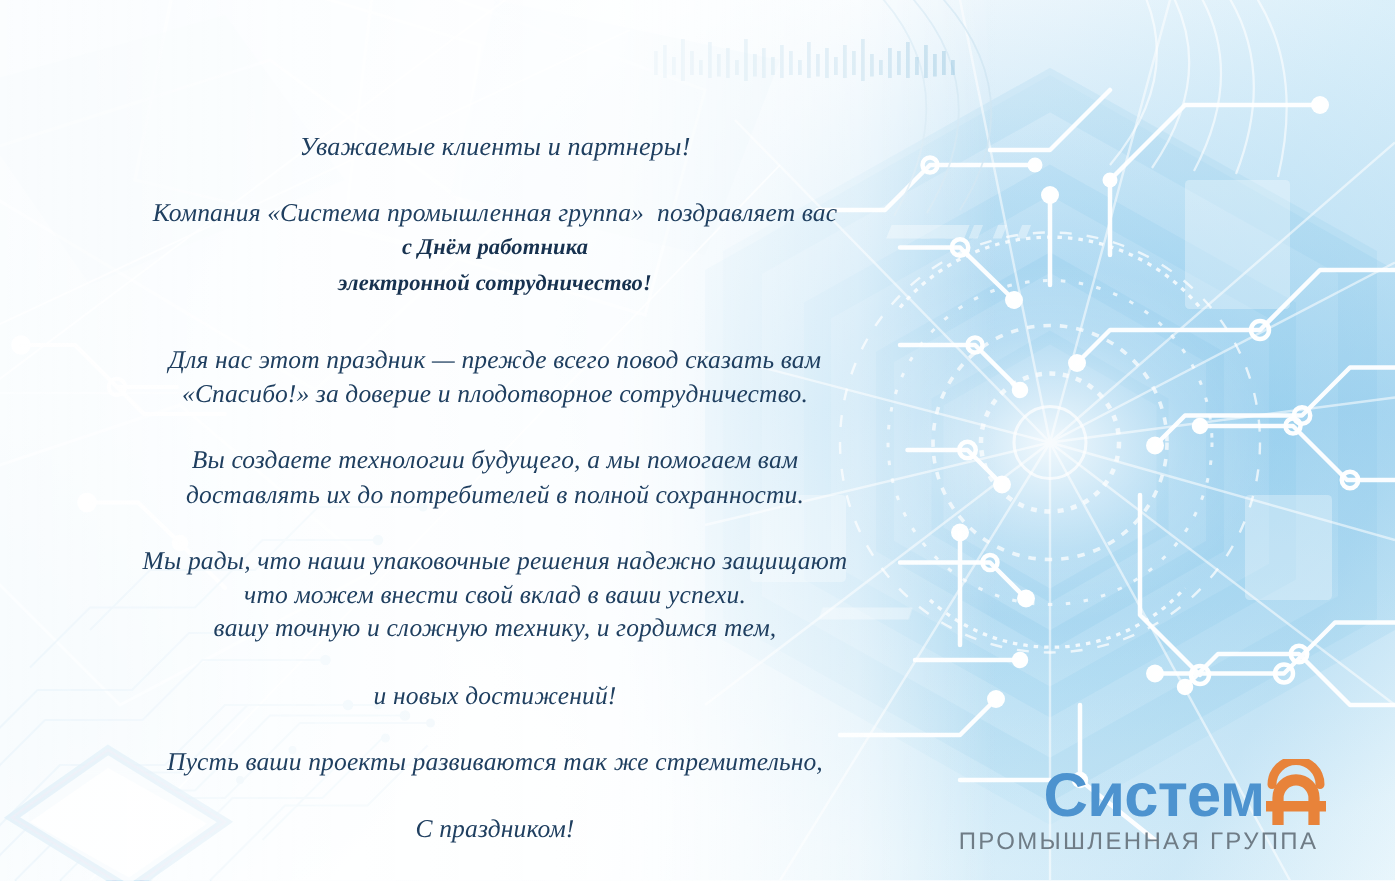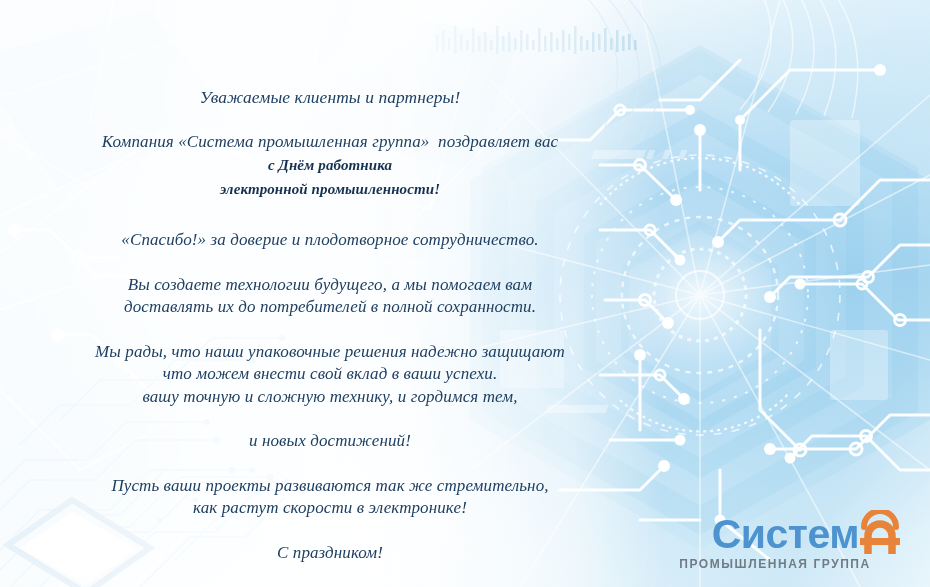--- a/index.html
+++ b/index.html
@@ -51,21 +51,21 @@
     font-weight:bold;
     font-size:15px;
     line-height:24px;
     color:#16314f;
   }
   .spacer-sm{height:7px;}
   .spacer-md{height:13px;}
 
   
   #logo{
-    position:absolute;right:28px;bottom:16px;
+    position:absolute;right:44px;bottom:16px;
     z-index:8;
     text-align:center;
     width:250px;
     margin-top:33px;
   }
   #logo-word{
     position:relative;
     height:44px;
     display:flex;align-items:flex-end;justify-content:flex-end;
     line-height:1;
@@ -80,26 +80,25 @@
     line-height:0.95;
   }
   #logo-a{
     position:relative;
     width:46px;height:44px;
     margin-left:-3px;
   }
   #logo-a svg{position:absolute;left:0;top:0;}
   #logo-tag{
     font-family:"Liberation Sans", sans-serif;
-    font-size:12px;
+    font-size:16px;
     letter-spacing:1.55px;
     color:#6f7c86;
     margin-top:3px;
     padding-right:4px;
-    font-weight:bold;
   }
 </style>
 </head>
 <body>
 
 <div id="card">
 
   <div class="layer">
     <svg viewBox="0 0 930 587" preserveAspectRatio="none">
       <g fill="none" stroke="#ffffff" stroke-width="2" opacity="0.55">
@@ -381,25 +380,26 @@
   <div id="message">
 
     <div class="para">
       <span class="ln lead">Уважаемые клиенты и партнеры!</span>
     </div>
     <div class="spacer-sm"></div>
 
     <div class="para">
       <span class="ln">Компания «Система промышленная группа»  поздравляет вас</span>
       <span class="ln hl">с Днём работника</span>
-      <span class="ln hl">электронной промышленности!</span>
+      <span class="ln hl">электронной сотрудничество!</span>
     </div>
     <div class="spacer-md"></div>
 
     <div class="para">
+      <span class="ln">Для нас этот праздник — прежде всего повод сказать вам</span>
       <span class="ln">«Спасибо!» за доверие и плодотворное сотрудничество.</span>
     </div>
     <div class="spacer-sm"></div>
 
     <div class="para">
       <span class="ln">Вы создаете технологии будущего, а мы помогаем вам</span>
       <span class="ln">доставлять их до потребителей в полной сохранности.</span>
     </div>
     <div class="spacer-sm"></div>
 
@@ -410,21 +410,20 @@
     </div>
     <div class="spacer-sm"></div>
 
     <div class="para">
       <span class="ln">и новых достижений!</span>
     </div>
     <div class="spacer-sm"></div>
 
     <div class="para">
       <span class="ln">Пусть ваши проекты развиваются так же стремительно,</span>
-      <span class="ln">как растут скорости в электронике!</span>
     </div>
     <div class="spacer-sm"></div>
 
     <div class="para">
       <span class="ln">С праздником!</span>
     </div>
   </div>
 
   <div id="logo">
     <div id="logo-word">

